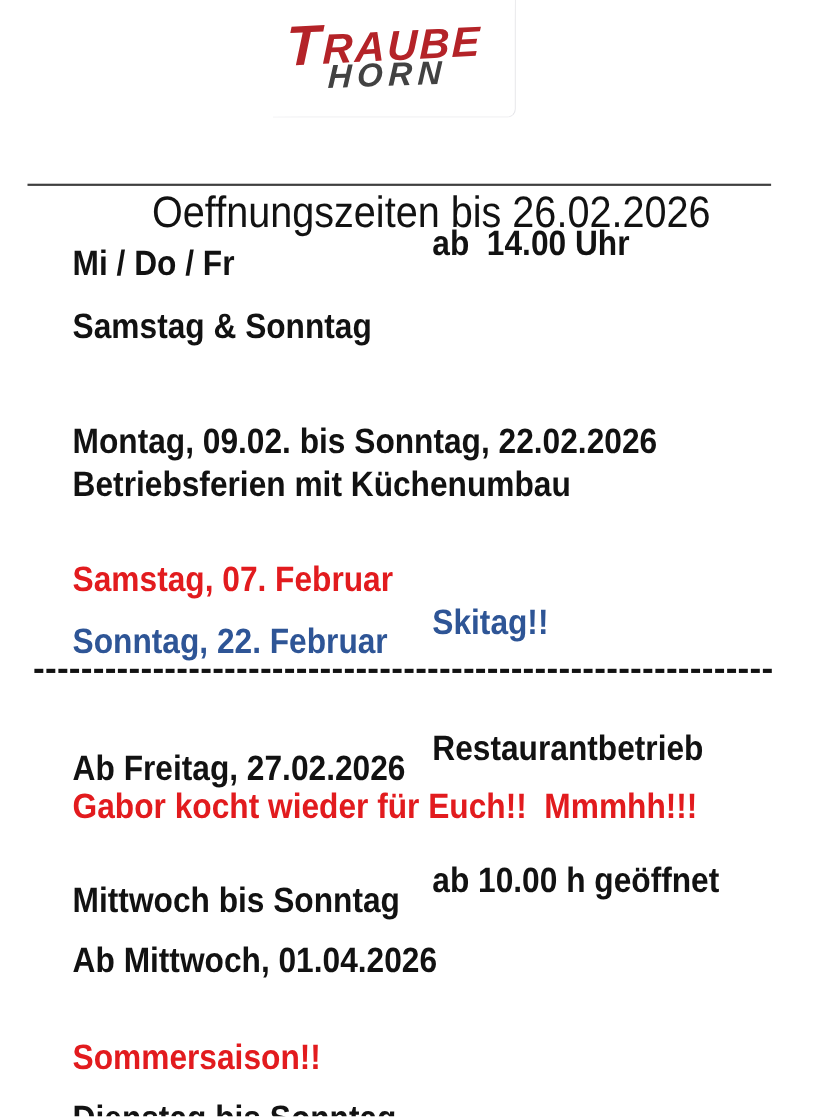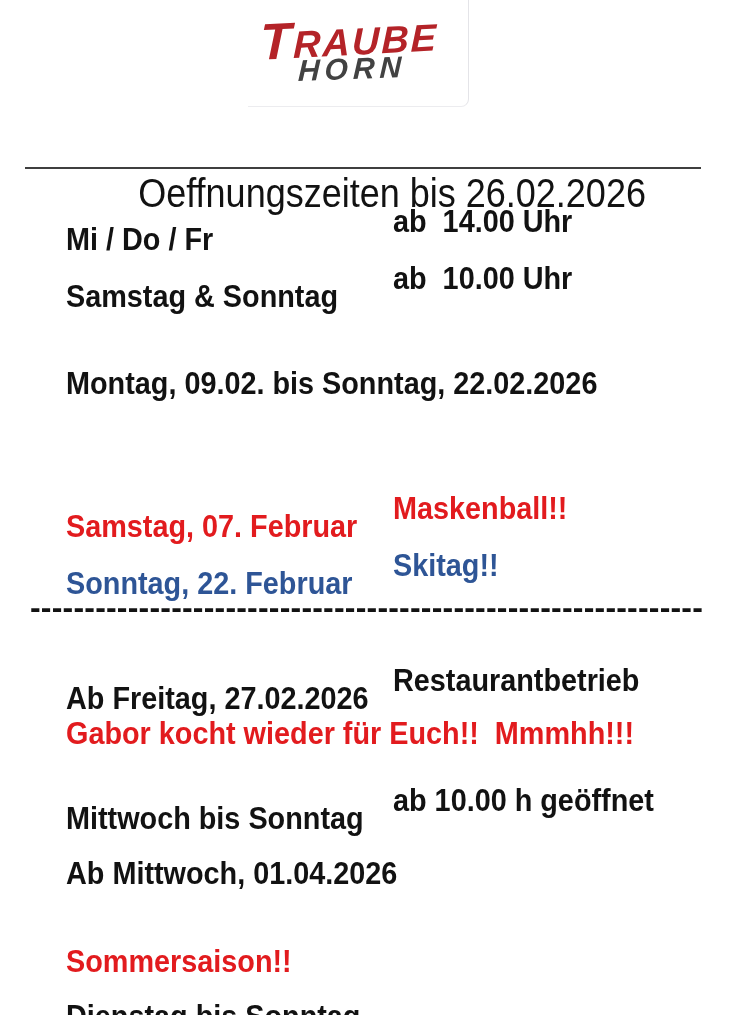--- a/index.html
+++ b/index.html
@@ -131,31 +131,32 @@
   </div>
   <div class="title-rule"></div>
 
   <div class="row" style="top:182px">
     <span class="cond">Mi / Do / Fr</span>
     <span class="value"><span class="cond">ab  14.00 Uhr</span></span>
   </div>
 
   <div class="row" style="top:239px">
     <span class="cond">Samstag &amp; Sonntag</span>
-    <span class="value"><span class="cond">ab  10.00 Uhr</span></span>
   </div>
 
-  <div class="row" style="top:326px">
+  <div class="row" style="top:344px">
     <span class="cond">Montag, 09.02. bis Sonntag, 22.02.2026</span>
   </div>
 
+  <div class="row" style="top:383px">
+    <span class="cond">Betriebsferien mit Küchenumbau</span>
+  </div>
 
   <div class="row red" style="top:469px">
     <span class="cond">Samstag, 07. Februar</span>
-    <span class="value"><span class="cond">Maskenball!!</span></span>
   </div>
 
   <div class="row blue" style="top:526px">
     <span class="cond">Sonntag, 22. Februar</span>
     <span class="value"><span class="cond">Skitag!!</span></span>
   </div>
 
   <div class="dash-row">--------------------------------------------------------------</div>
 
   <div class="row" style="top:641px">

